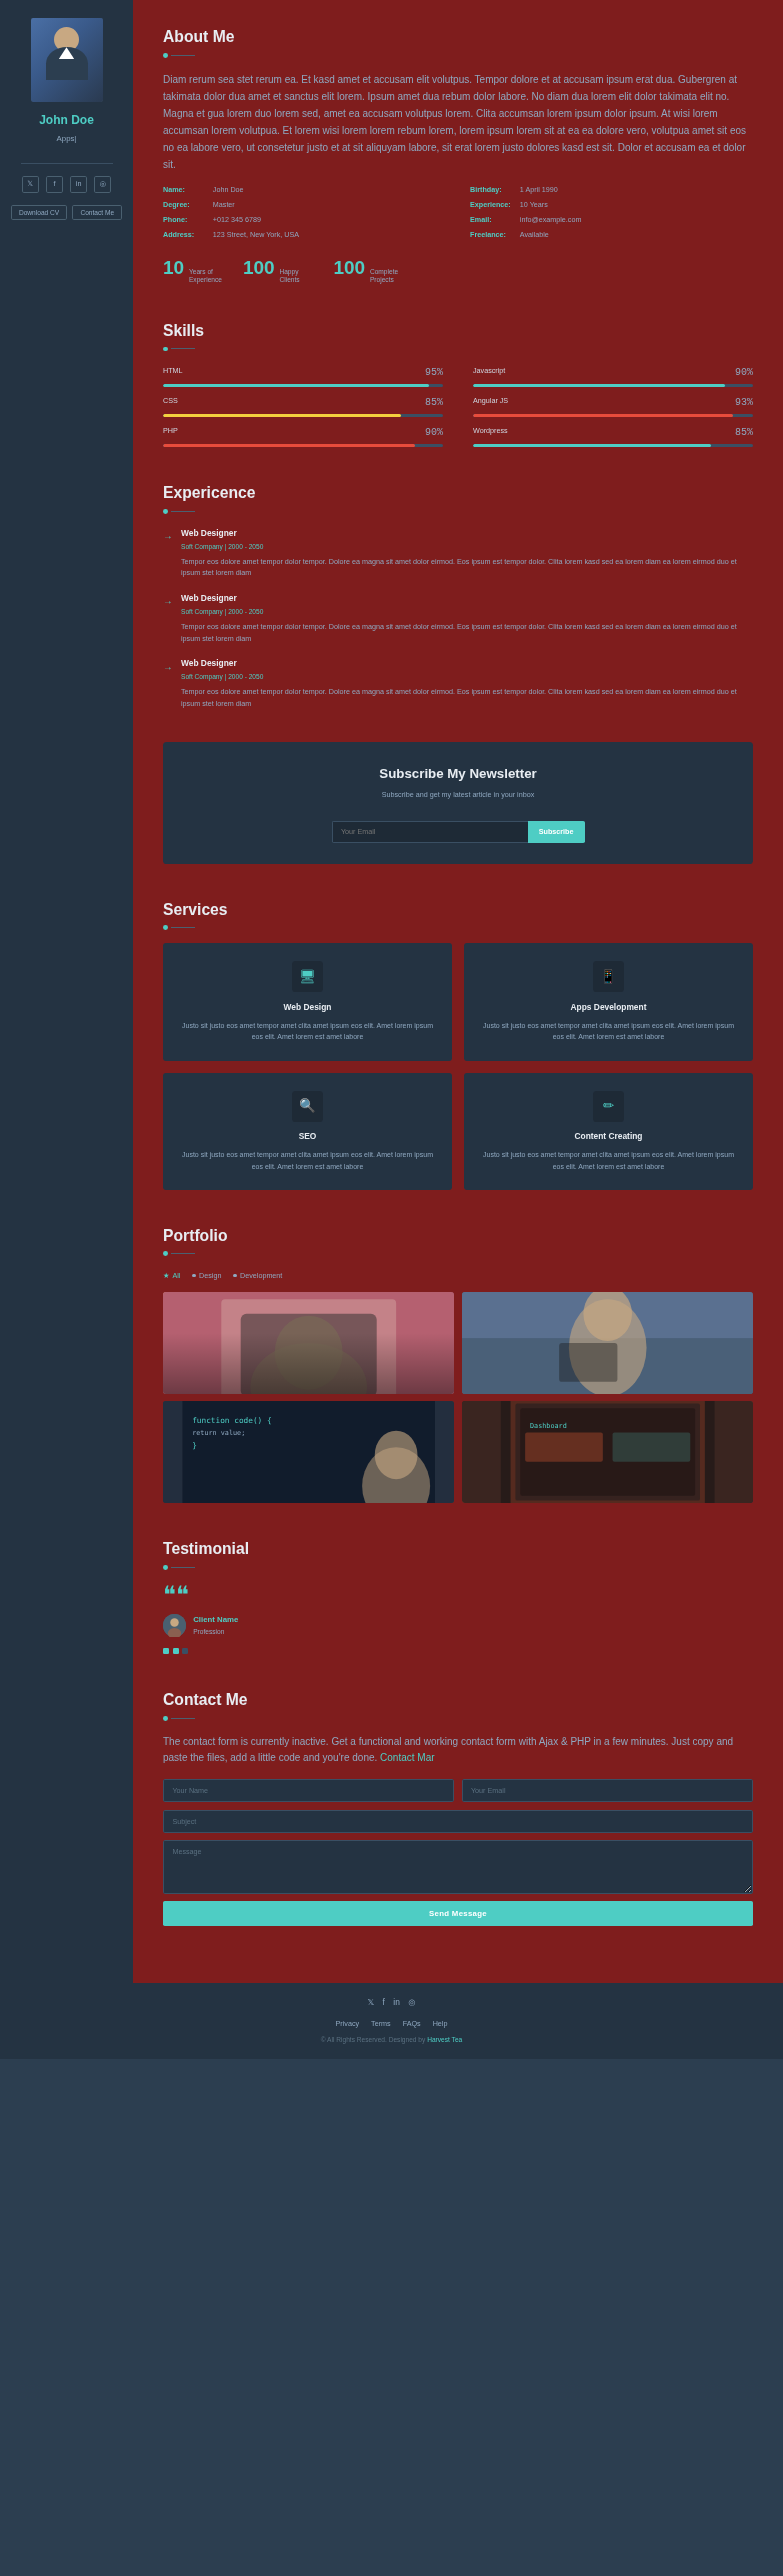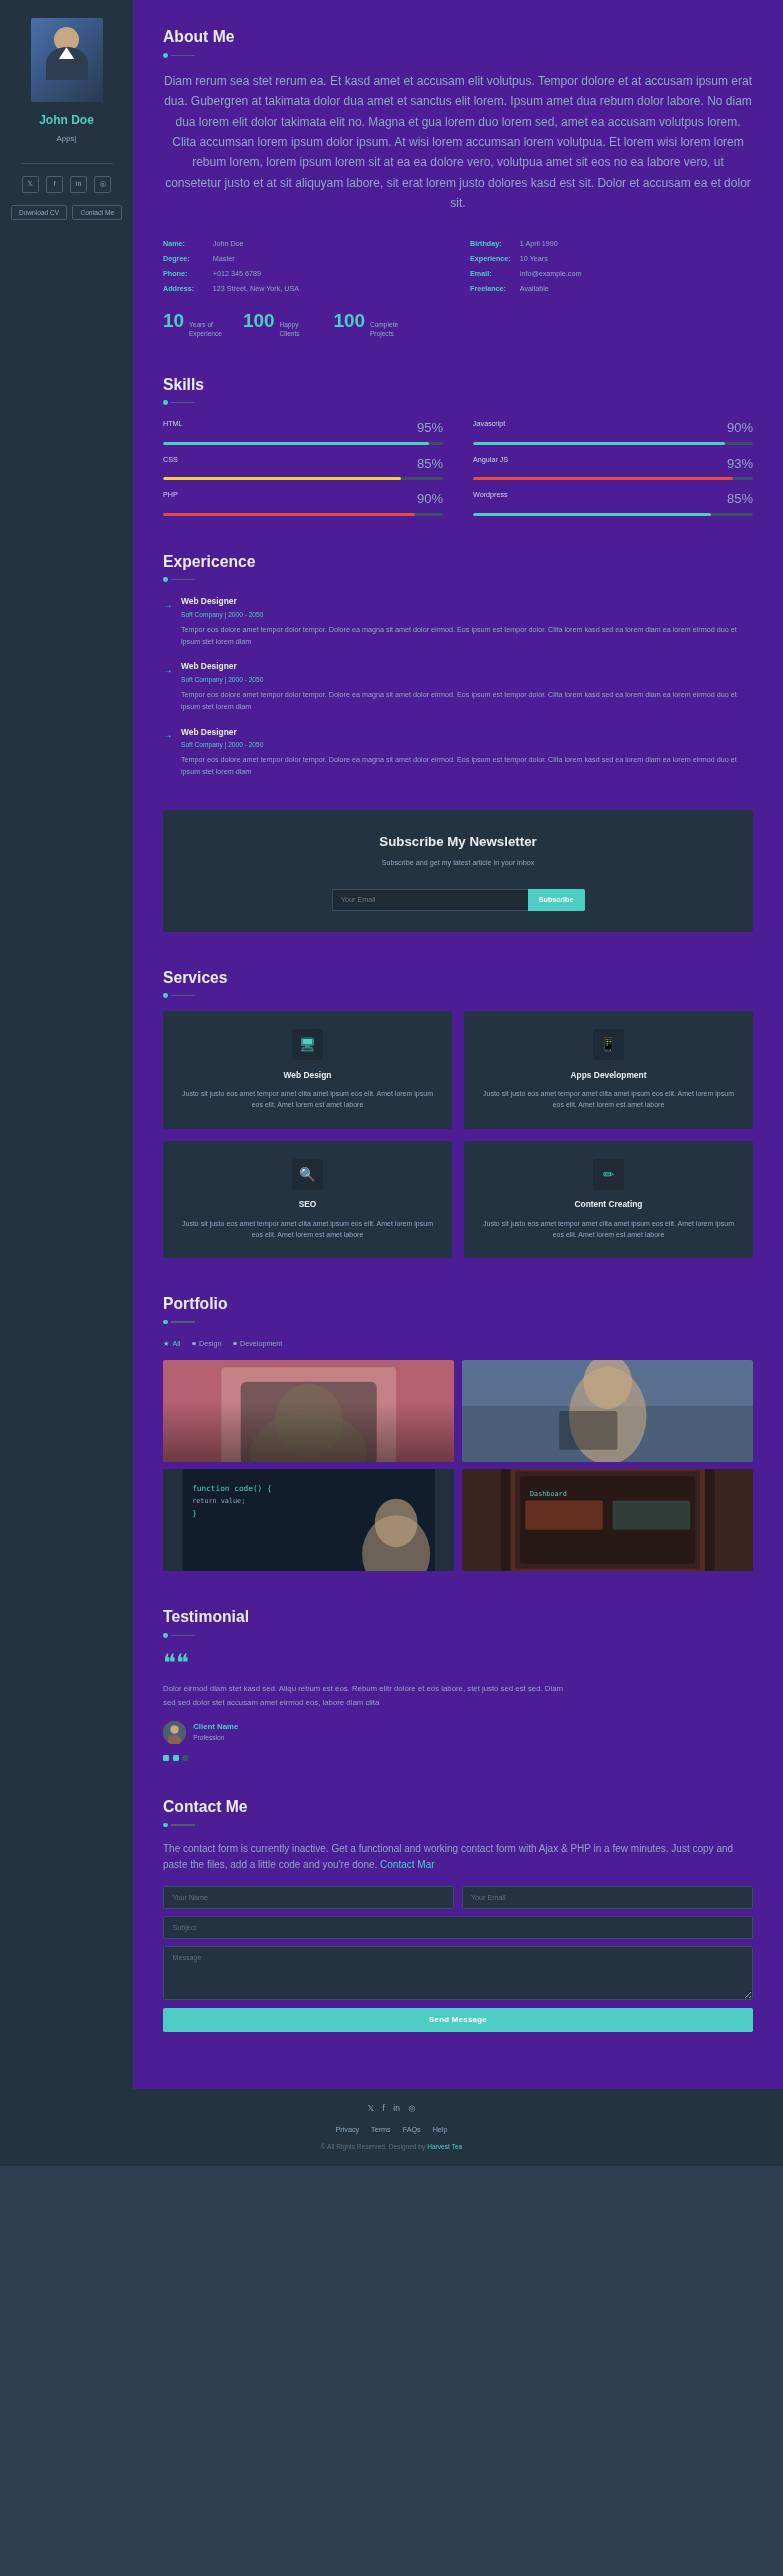--- a/index.html
+++ b/index.html
@@ -114,21 +114,21 @@
       background: transparent;
       color: #8fa8c0;
       border-radius: 1.8px;
       font-size: 6.6px;
       cursor: pointer;
     }
 
     
     .main-content {
       flex: 1;
-      background: #4c1d95;
+      background: #7f1d1d;
       padding: 24px 30px;
     }
 
     
     .section {
       margin-bottom: 33px;
     }
     .section-title {
       font-size: 15.7px;
       font-weight: 700;
@@ -149,24 +149,23 @@
     }
     .underline-line {
       width: 24px;
       height: 1.2px;
       background: #4a6070;
     }
 
     
     .about-text {
       color: #8fa8c0;
-      font-size: 12px;
+      font-size: 10px;
       line-height: 1.7;
-      margin-bottom: 24px;
-      text-align: center;
+      margin-bottom: 11px;
     }
     .about-info-grid {
       display: grid;
       grid-template-columns: 1fr 1fr;
       gap: 3.6px 24px;
       margin-bottom: 12px;
       font-size: 7.2px;
     }
     .info-row {
       display: flex;
@@ -208,21 +207,21 @@
       grid-template-columns: 1fr 1fr;
       gap: 8.4px 30px;
     }
     .skill-item {}
     .skill-header {
       display: flex;
       justify-content: space-between;
       margin-bottom: 3px;
     }
     .skill-name { color: #cdd6e0; font-size: 7.2px; }
-    .skill-percent { color: #8fa8c0; font-size: 13px; }
+    .skill-percent { color: #8fa8c0; font-size: 10px; font-family: Liberation Mono, monospace; }
     .skill-bar-bg {
       height: 3px;
       background: #3a4f63;
       border-radius: 1.8px;
       overflow: hidden;
     }
     .skill-bar-fill {
       height: 100%;
       border-radius: 1.8px;
     }
@@ -849,21 +848,20 @@
       </div>
     </section>
 
     <section class="section">
       <h2 class="section-title">Testimonial</h2>
       <div class="section-underline">
         <div class="underline-dot"></div>
         <div class="underline-line"></div>
       </div>
       <div class="testimonial-quote">❝❝</div>
-      <p class="testimonial-text">Dolor eirmod diam stet kasd sed. Aliqu rebum est eos. Rebum elitr dolore et eos labore, stet justo sed est sed. Diam sed sed dolor stet accusam amet eirmod eos, labore diam clita</p>
       <div class="testimonial-author">
         <div class="author-avatar">
           <svg width="23" height="23" viewBox="0 0 38 38">
             <circle cx="19" cy="19" r="19" fill="#4a6070"></circle>
             <circle cx="19" cy="14" r="7" fill="#c8a882"></circle>
             <ellipse cx="19" cy="32" rx="11" ry="9" fill="#8a6050"></ellipse>
           </svg>
         </div>
         <div>
           <div class="author-name">Client Name</div>

